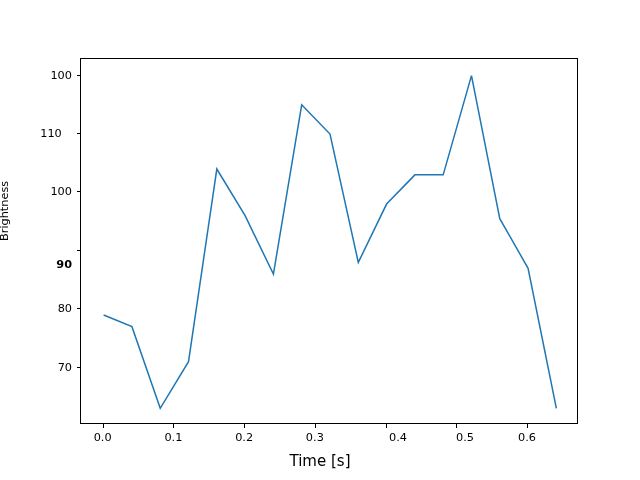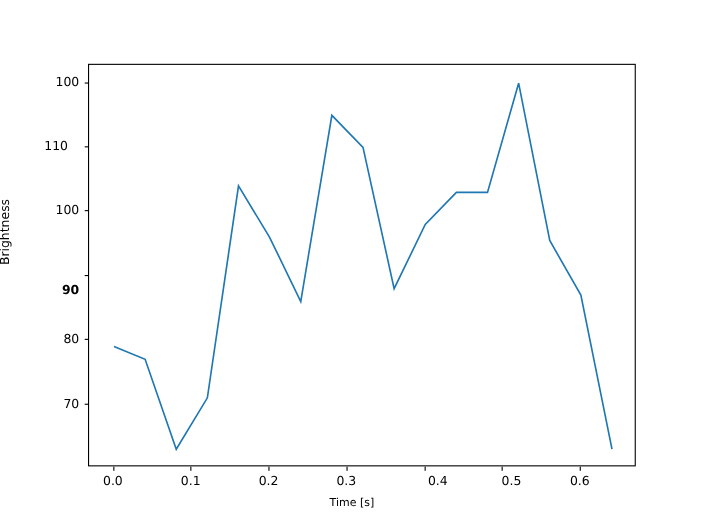--- a/index.html
+++ b/index.html
@@ -85,21 +85,21 @@
     transform: rotate(-90deg);
     transform-origin: left top;
     white-space: nowrap;
   }
   #xlabel {
     position: absolute;
     left: 0;
     top: 452px;
     width: 640px;
     text-align: center;
-    font-size: 10px;
+    font-size: 15px;
     color: #000000;
   }
 </style>
 </head>
 <body>
 
 <div id="figure">
 
 
   <div id="ylabel">Brightness</div>

